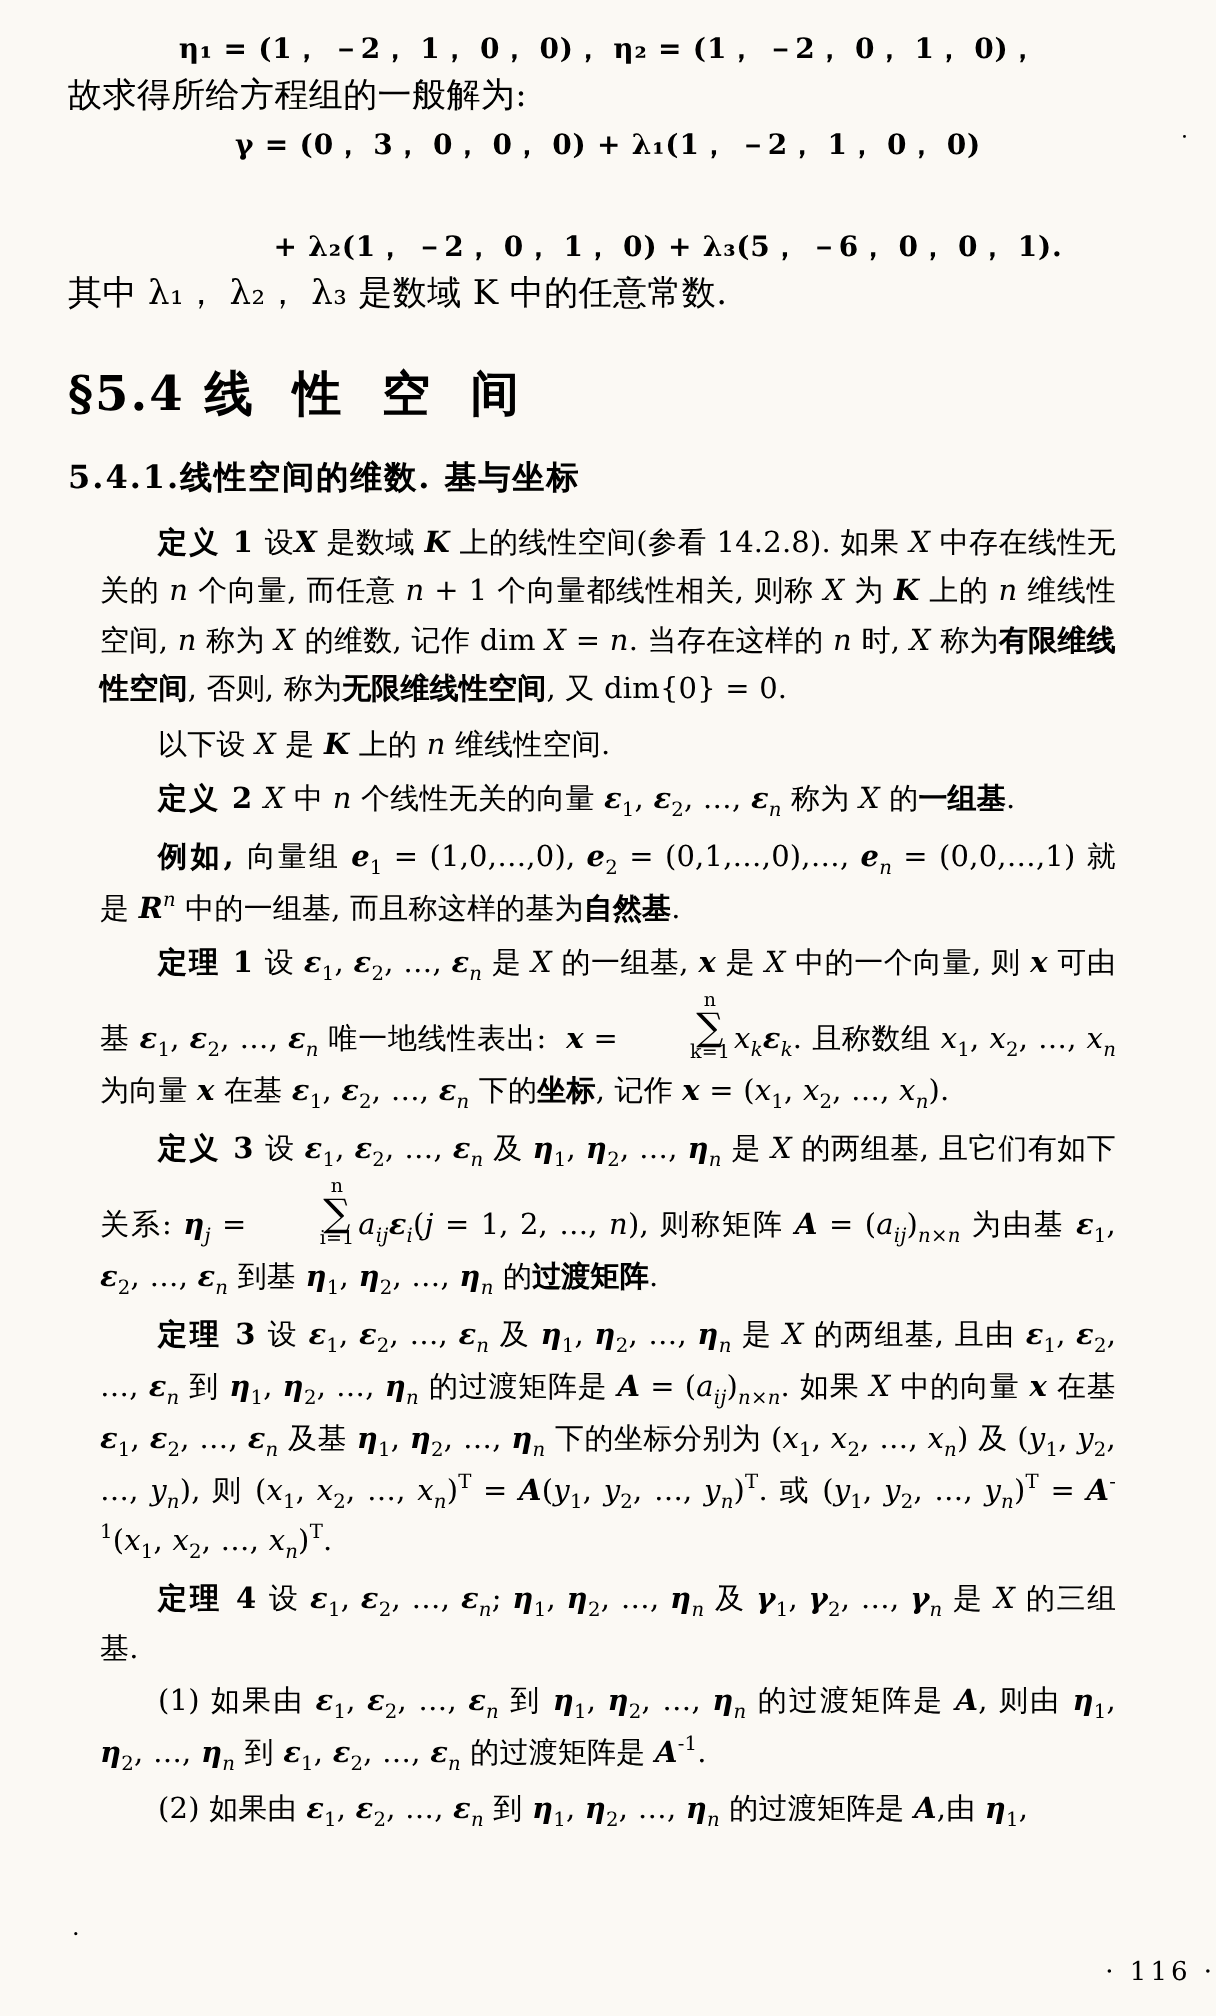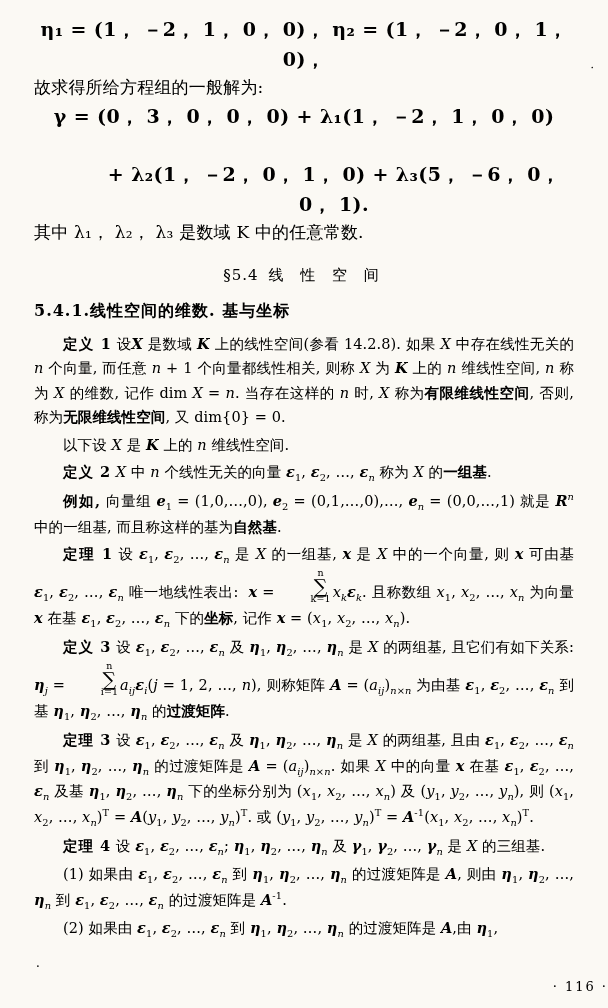--- a/index.html
+++ b/index.html
@@ -26,48 +26,48 @@
   .line {
     font-size: 17px;
     line-height: 1.52;
     letter-spacing: 0.2px;
   }
   .center {
     text-align: center;
   }
   .eqline {
     font-weight: bold;
-    font-size: 19px;
+    font-size: 14px;
     line-height: 1.6;
     letter-spacing: 0.4px;
   }
   .bold { font-weight: bold; }
   .it { font-style: italic; }
   .sec-title {
-    text-align: center;
-    font-size: 15px;
-    font-weight: normal;
+    text-align: left;
+    font-size: 24px;
+    font-weight: bold;
     letter-spacing: 6px;
     margin: 20px 0 16px 0;
   }
   .sec-title .num {
     letter-spacing: 1px;
     margin-right: 10px;
   }
   .subsec {
     font-size: 16px;
     font-weight: bold;
     letter-spacing: 1px;
     margin: 6px 0 10px 0;
   }
   .para {
     font-size: 14.5px;
     line-height: 1.62;
     text-align: justify;
-    margin: 2px 0;
+    margin: 2px 16px;
     letter-spacing: 0.1px;
   }
   .para .lead {
     font-weight: bold;
     letter-spacing: 1px;
   }
   .ind1 { text-indent: 2em; }
   .sum {
     display: inline-block;
     position: relative;

